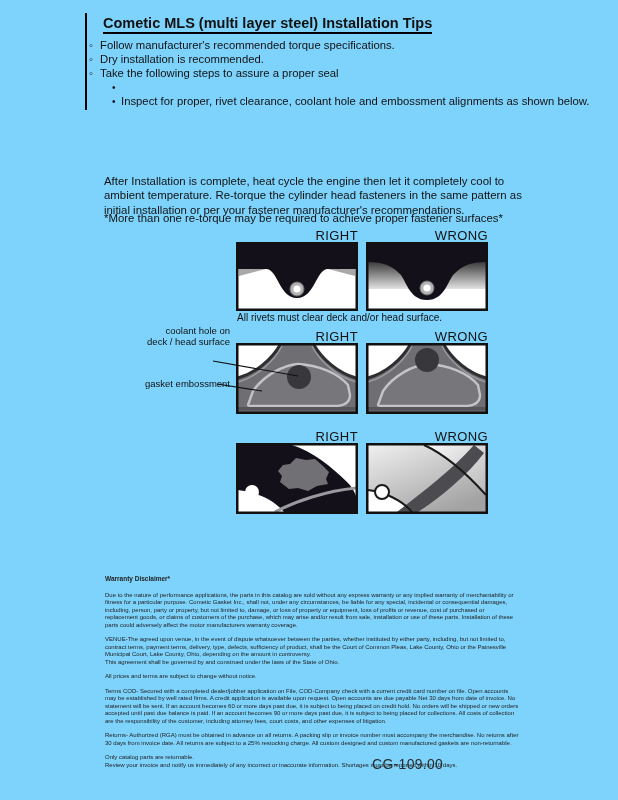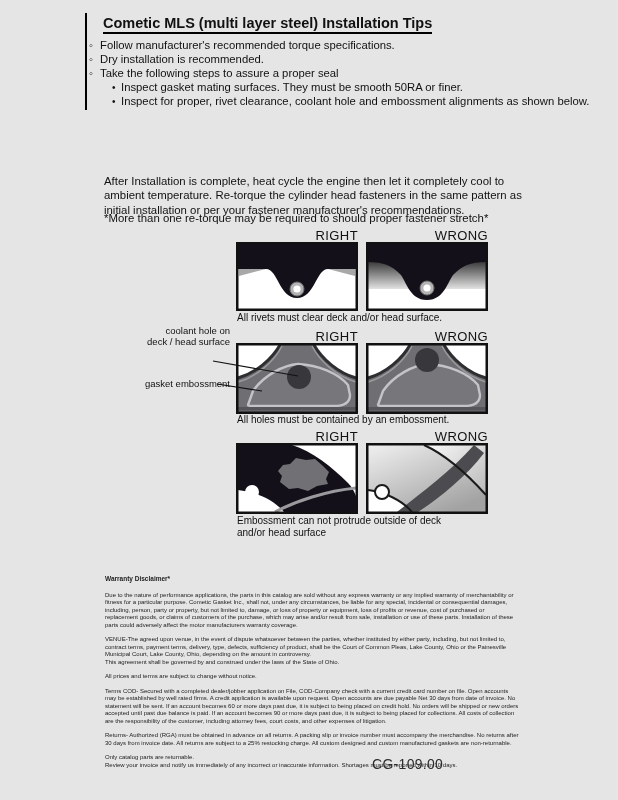--- a/index.html
+++ b/index.html
@@ -1,17 +1,17 @@
 <!DOCTYPE html>
 <html><head>
 <meta charset="utf-8">
 <style>
   html,body { margin:0; padding:0; background:#ffffff; }
   .page {
-    position:relative; width:618px; height:800px; background:#e5e5e5;
+    position:relative; width:618px; height:800px; background:#7dd3fc;
     font-family:"Liberation Sans", sans-serif; color:#111; overflow:hidden;
   }
   .vrule { position:absolute; left:85px; top:13px; width:2px; height:97px; background:#000; }
 
   .title {
     position:absolute; left:103px; top:15px; font-size:14.5px; font-weight:bold;
     border-bottom:2px solid #000; padding-bottom:1px; white-space:nowrap;
   }
   .bullets { position:absolute; left:89px; top:39px; font-size:11.3px; line-height:13.9px; }
   .brow { display:flex; align-items:flex-start; }
@@ -56,30 +56,29 @@
     <div class="brow">
       <span class="b-icon">◦</span>
       <span>Dry installation is recommended.</span>
     </div>
     <div class="brow">
       <span class="b-icon">◦</span>
       <span>Take the following steps to assure a proper seal</span>
     </div>
     <div class="brow sub">
       <span class="b-icon dot">•</span>
-      <span>Inspect gasket mating surfaces.  They must be smooth 50RA or finer.</span>
     </div>
     <div class="brow sub">
       <span class="b-icon dot">•</span>
       <span>Inspect for proper, rivet clearance, coolant hole and embossment alignments as shown below.</span>
     </div>
   </div>
 
   <div class="dpara dp2">After Installation is complete, heat cycle the engine then let it completely cool to ambient temperature. Re-torque the cylinder head fasteners in the same pattern as initial installation or per your fastener manufacturer's recommendations.</div>
-  <div class="dpara dp3">*More than one re-torque may be required to should proper fastener stretch*</div>
+  <div class="dpara dp3">*More than one re-torque may be required to achieve proper fastener surfaces*</div>
 
   <div class="dlabel" style="left:236px; top:228px;">RIGHT</div>
   <div class="dlabel" style="left:366px; top:228px;">WRONG</div>
 
   <svg class="panel" style="left:236px; top:242px;" width="122" height="69" viewBox="0 0 122 69">
     <rect x="1" y="1" width="120" height="67" fill="#ffffff"></rect>
     <path d="M2,2 H120 V27 H92 C80,27 79,56 61,56 C43,56 42,27 30,27 H2 Z" fill="#14101a"></path>
     <path d="M3,27 L30,27 L3,34 Z" fill="#a8a8a8"></path>
     <path d="M119,27 L92,27 L119,34 Z" fill="#a8a8a8"></path>
     <circle cx="61" cy="47" r="7" stroke="#6f6f6f" stroke-width="1" fill="#b4b4b4"></circle>
@@ -140,21 +139,20 @@
     <path d="M2,35 C20,30 36,16 44,2" fill="none" stroke="#2e2e30" stroke-width="3"></path>
     <path d="M120,35 C102,30 86,16 78,2" fill="none" stroke="#2e2e30" stroke-width="3"></path>
     <path d="M2,39 C20,34 38,19 46,3" fill="none" stroke="#9c9ca0" stroke-width="1.4"></path>
     <path d="M120,39 C102,34 84,19 76,3" fill="none" stroke="#9c9ca0" stroke-width="1.4"></path>
     <path d="M12,62 L17,48 C28,32 48,22 62,21 C82,22 102,30 112,42 L114,52 C114,60 108,63 98,63 L20,63 C14,63 12,63 12,62 Z" fill="#76767b" stroke-width="2.4" stroke="#c4c4c8"></path>
     <circle cx="61" cy="17" r="12" fill="#38383c"></circle>
     <rect x="2" y="64" width="118" height="3.5" fill="#55555a"></rect>
     <rect x="1.25" y="1.25" width="119.5" height="68.5" fill="none" stroke="#111" stroke-width="2.5"></rect>
   </svg>
 
-  <div class="dcaption" style="top:414px;">All holes must be contained by an embossment.</div>
 
   <div class="dlabel" style="left:236px; top:429px;">RIGHT</div>
   <div class="dlabel" style="left:366px; top:429px;">WRONG</div>
 
   <svg class="panel" style="left:236px; top:443px;" width="122" height="71" viewBox="0 0 122 71">
     <rect x="1" y="1" width="120" height="69" fill="#ffffff"></rect>
     <path d="M2,2 H56 C76,8 96,24 112,40 C116,44 118,48 120,53 V69 H48 C38,57 20,49 2,47 Z" fill="#14101a"></path>
     <path d="M39,69 C60,58 90,48 120,45" fill="none" stroke-width="3" stroke="#9a9a9e"></path>
     <path d="M42,28 L47,22 L54,21 L60,15 L70,17 L79,16 L87,23 L93,29 L90,36 L92,41 L81,43 L72,48 L62,45 L53,46 L44,39 L46,33 Z" fill="#717175"></path>
     <circle cx="16" cy="49" r="7" fill="#ffffff"></circle>
@@ -175,24 +173,20 @@
     <rect x="1" y="1" width="120" height="69" fill="#ffffff"></rect>
     <path d="M58,2 H120 V52 C102,32 80,12 58,2 Z" fill="url(#cornerGrad)"></path>
     <path d="M2,2 H58 C80,12 102,32 120,53 V69 H46 C36,57 18,49 2,47 Z" fill="url(#bandGrad)"></path>
     <path d="M31,69 C55,50 85,28 108,2 L118,10 C100,34 72,56 52,69 Z" fill="#4c4c50"></path>
     <path d="M58,2 C80,12 102,32 120,52" fill="none" stroke="#1a1a1a" stroke-width="2"></path>
     <path d="M2,47 C18,49 36,57 46,69" fill="none" stroke="#1a1a1a" stroke-width="2"></path>
     <circle cx="16" cy="49" r="7" fill="#ffffff" stroke="#1a1a1a" stroke-width="2"></circle>
     <rect x="1.25" y="1.25" width="119.5" height="68.5" fill="none" stroke="#111" stroke-width="2.5"></rect>
   </svg>
 
-  <div class="dcaption" style="top:515px;">
-    <div>Embossment can not protrude outside of deck</div>
-    <div>and/or head surface</div>
-  </div>
 
   <div class="legal">
     <p class="lh">Warranty Disclaimer*</p>
     <p>Due to the nature of performance applications, the parts in this catalog are sold without any express warranty or any implied warranty of merchantability or fitness for a particular purpose.  Cometic Gasket Inc., shall not, under any circumstances, be liable for any special, incidental or consequential damages, including, person, party or property, but not limited to, damage, or loss of property or equipment, loss of profits or revenue, cost of purchased or replacement goods, or claims of customers of the purchase, which may arise and/or result from sale, installation or use of these parts.  Installation of these parts could adversely affect the motor manufacturers warranty coverage.</p>
     <p class="tight">VENUE-The agreed upon venue, in the event of dispute whatsoever between the parties, whether instituted by either party, including, but not limited to, contract terms, payment terms, delivery, type, defects, sufficiency of product, shall be the Court of Common Pleas, Lake County, Ohio or the Painesville Municipal Court, Lake County, Ohio, depending on the amount in controversy.</p>
     <p>This agreement shall be governed by and construed under the laws of the State of Ohio.</p>
     <p>All prices and terms are subject to change without notice.</p>
     <p>Terms COD- Secured with a completed dealer/jobber application on File, COD-Company check with a current credit card number on file.  Open accounts may be established by well rated firms.  A credit application is available upon request.  Open accounts are due payable Net 30 days from date of invoice.  No statement will be sent.  If an account becomes 60 or more days past due, it is subject to being placed on credit hold.  No orders will be shipped or new orders accepted until past due balance is paid.  If an account becomes 90 or more days past due, it is subject to being placed for collections.  All costs of collection are the responsibility of the customer, including attorney fees, court costs, and other expenses of litigation.</p>
     <p>Returns- Authorized (RGA) must be obtained in advance on all returns.  A packing slip or invoice number must accompany the merchandise.  No returns after 30 days from invoice date.  All returns are subject to a 25% restocking charge.  All custom designed and custom manufactured gaskets are non-returnable.</p>
     <p class="tight">Only catalog parts are returnable.</p>

